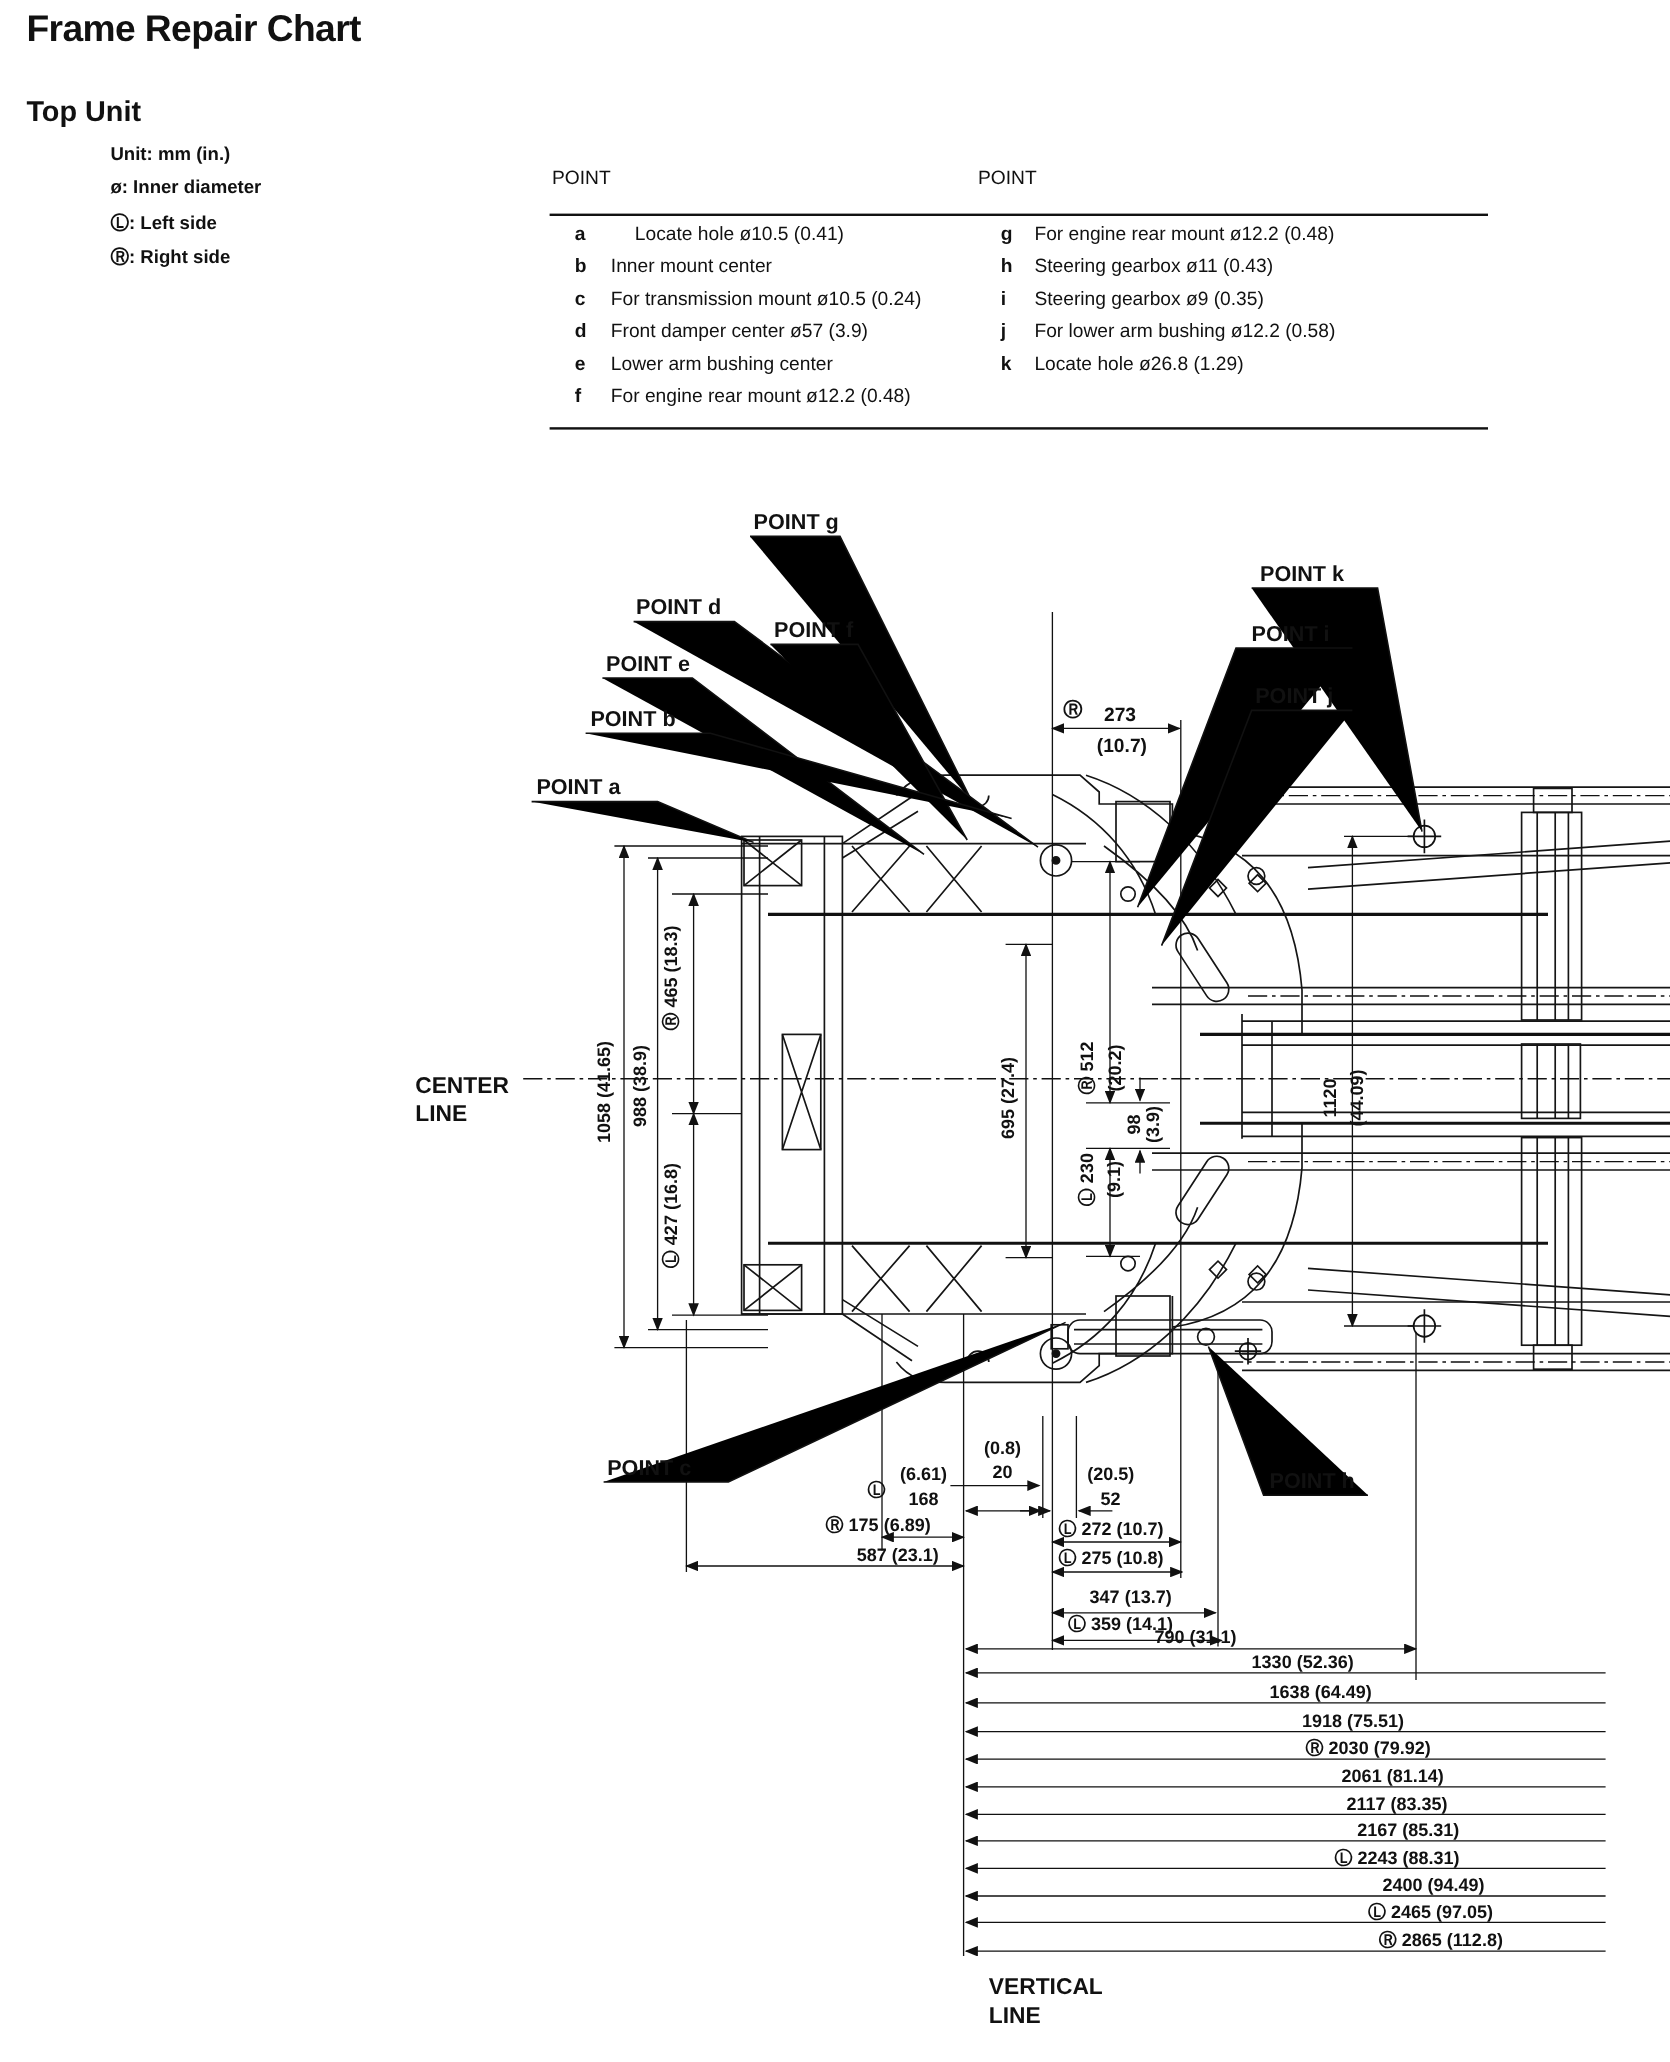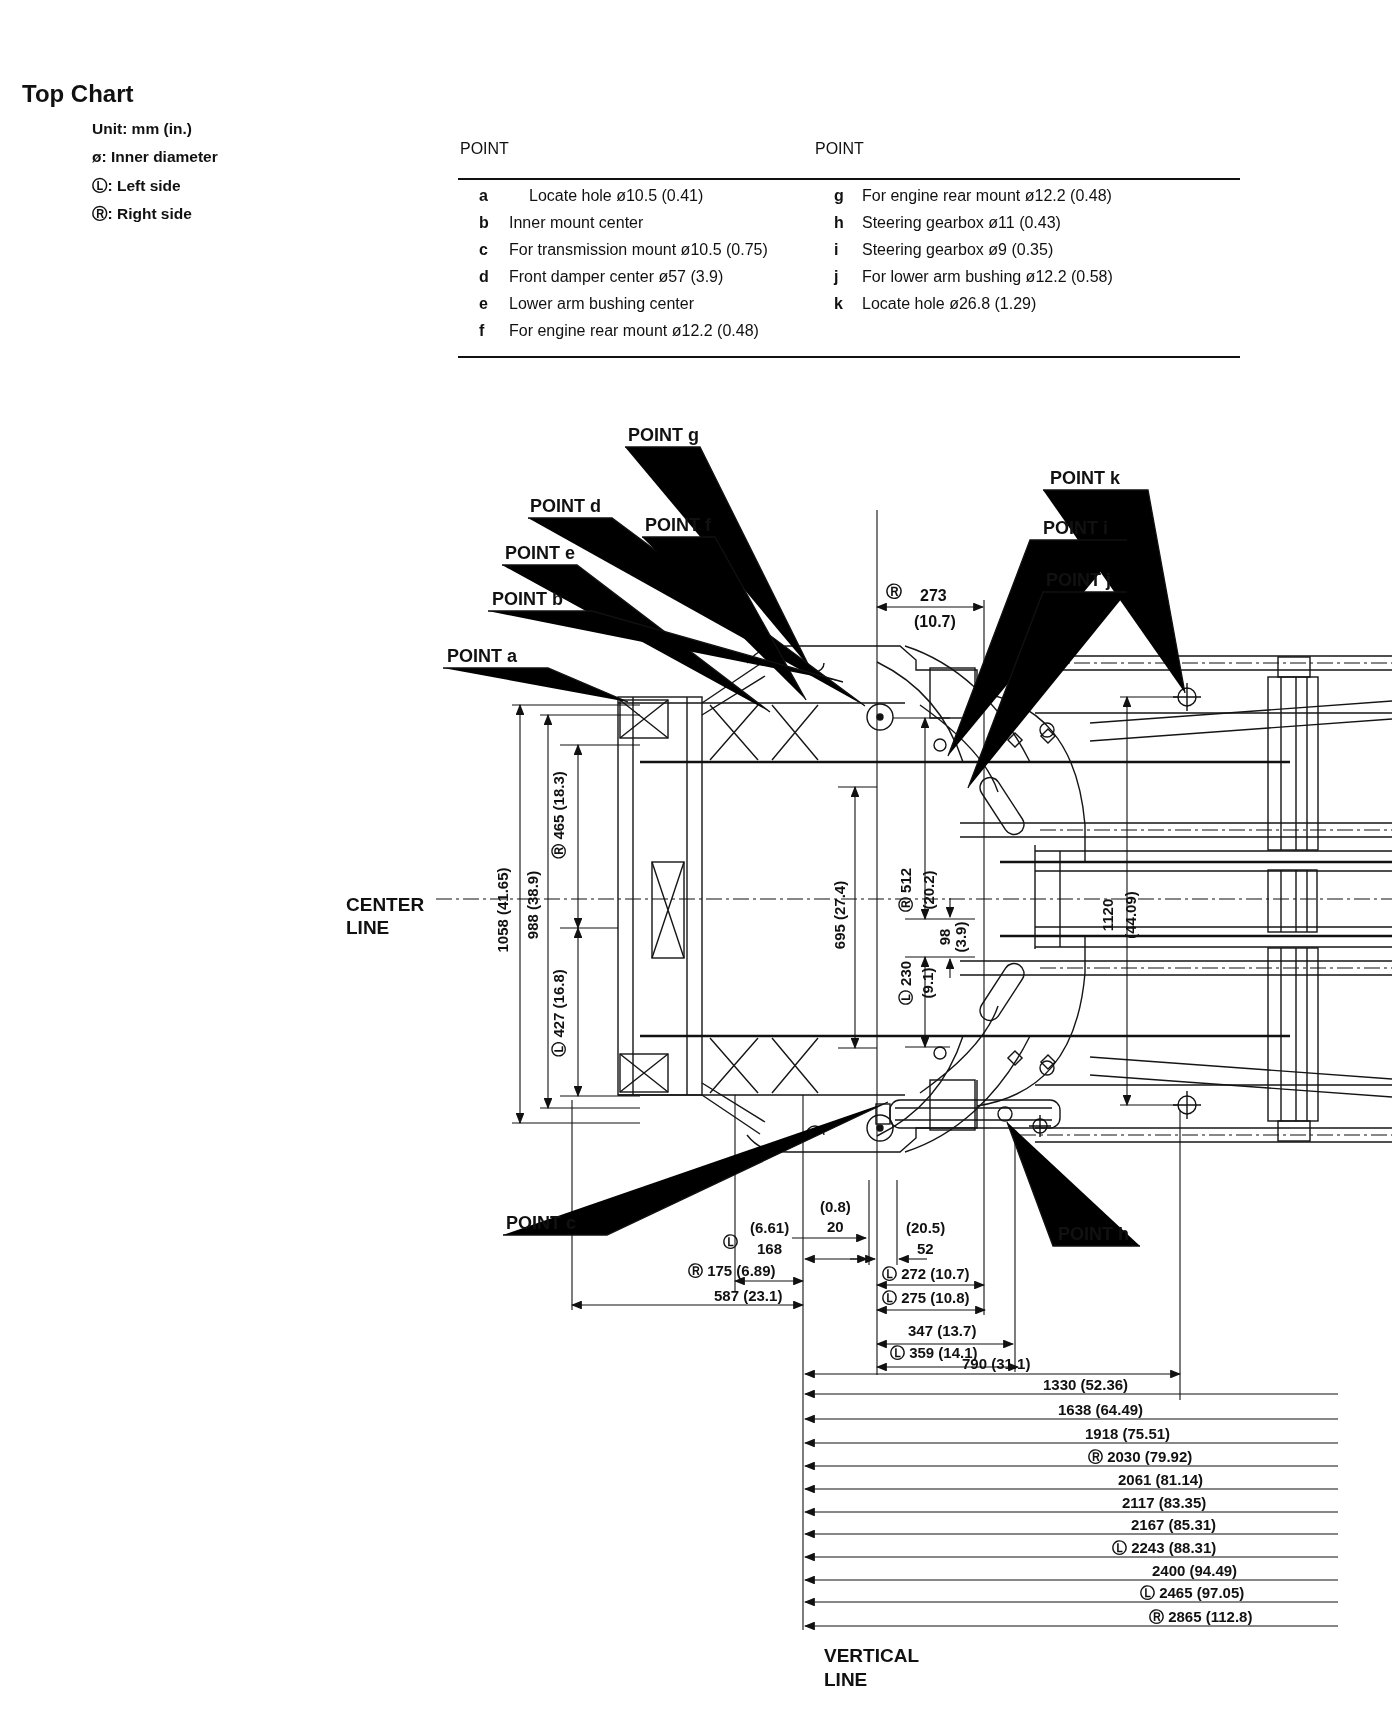--- a/index.html
+++ b/index.html
@@ -18,21 +18,22 @@
   .ct{font-size:18px;font-weight:bold;}
   .dt{font-size:15px;font-weight:bold;}
   .bt{font-size:16px;font-weight:bold;}
   .axl{font-size:19px;font-weight:bold;}
 </style>
 </head>
 <body>
 
 <div id="page">
 
-  <div id="section-title" class="abs">Top Chart</div>
+  <div id="title" class="abs">Frame Repair Chart</div>
+  <div id="section-title" class="abs">Top Unit</div>
 
   <div class="abs legend-line" style="top:120px">Unit: mm (in.)</div>
   <div class="abs legend-line" style="top:148px">ø: Inner diameter</div>
   <div class="abs legend-line" style="top:176px">Ⓛ: Left side</div>
   <div class="abs legend-line" style="top:204px">Ⓡ: Right side</div>
 
   <div class="abs thead" style="left:460px;top:140px">POINT</div>
   <div class="abs thead" style="left:815px;top:140px">POINT</div>
   <div class="rule" style="left:458px;top:178px;width:782px"></div>
   <div class="rule" style="left:458px;top:356px;width:782px"></div>
@@ -40,21 +41,21 @@
   <div class="trow" style="top:187px">
       <span class="tkey" style="left:479px">a</span>
       <span class="tdesc" style="left:529px">Locate hole ø10.5 (0.41)</span>
     </div>
   <div class="trow" style="top:214px">
       <span class="tkey" style="left:479px">b</span>
       <span class="tdesc" style="left:509px">Inner mount center</span>
     </div>
   <div class="trow" style="top:241px">
       <span class="tkey" style="left:479px">c</span>
-      <span class="tdesc" style="left:509px">For transmission mount ø10.5 (0.75)</span>
+      <span class="tdesc" style="left:509px">For transmission mount ø10.5 (0.24)</span>
     </div>
   <div class="trow" style="top:268px">
       <span class="tkey" style="left:479px">d</span>
       <span class="tdesc" style="left:509px">Front damper center ø57 (3.9)</span>
     </div>
   <div class="trow" style="top:295px">
       <span class="tkey" style="left:479px">e</span>
       <span class="tdesc" style="left:509px">Lower arm bushing center</span>
     </div>
   <div class="trow" style="top:322px">

